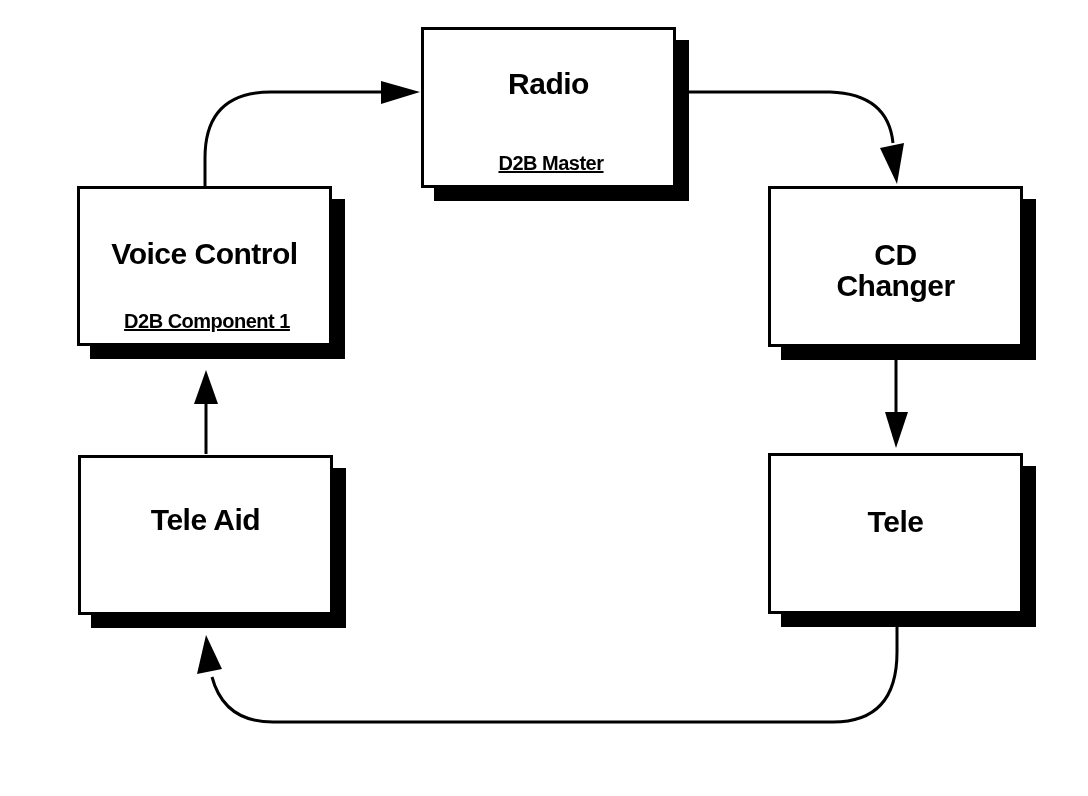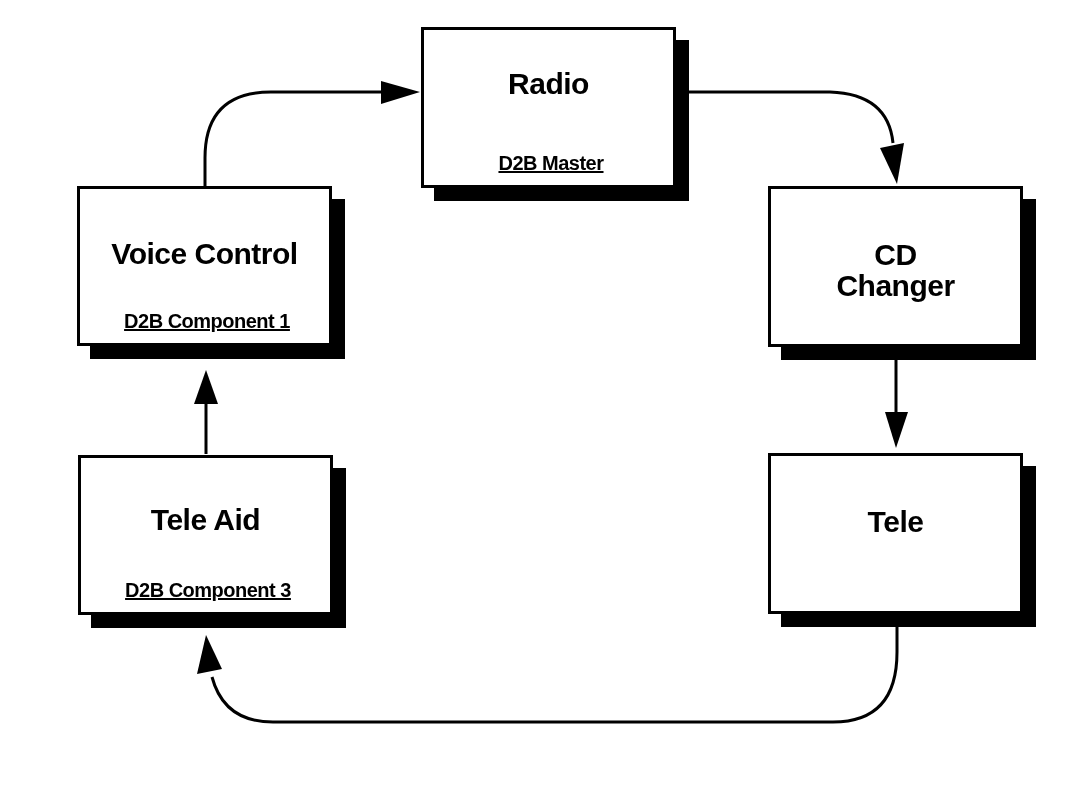--- a/index.html
+++ b/index.html
@@ -90,20 +90,19 @@
     <div class="node-sub">D2B Component 1</div>
   </div>
 
   <div class="node" id="node-cd-changer">
     <div class="node-title">CD
 Changer</div>
   </div>
 
   <div class="node" id="node-tele-aid">
     <div class="node-title">Tele Aid</div>
-    <div class="node-sub">D2B Component 3</div>
   </div>
 
   <div class="node" id="node-phone">
     <div class="node-title">Tele</div>
   </div>
 
 </div>
 
 </body></html>

